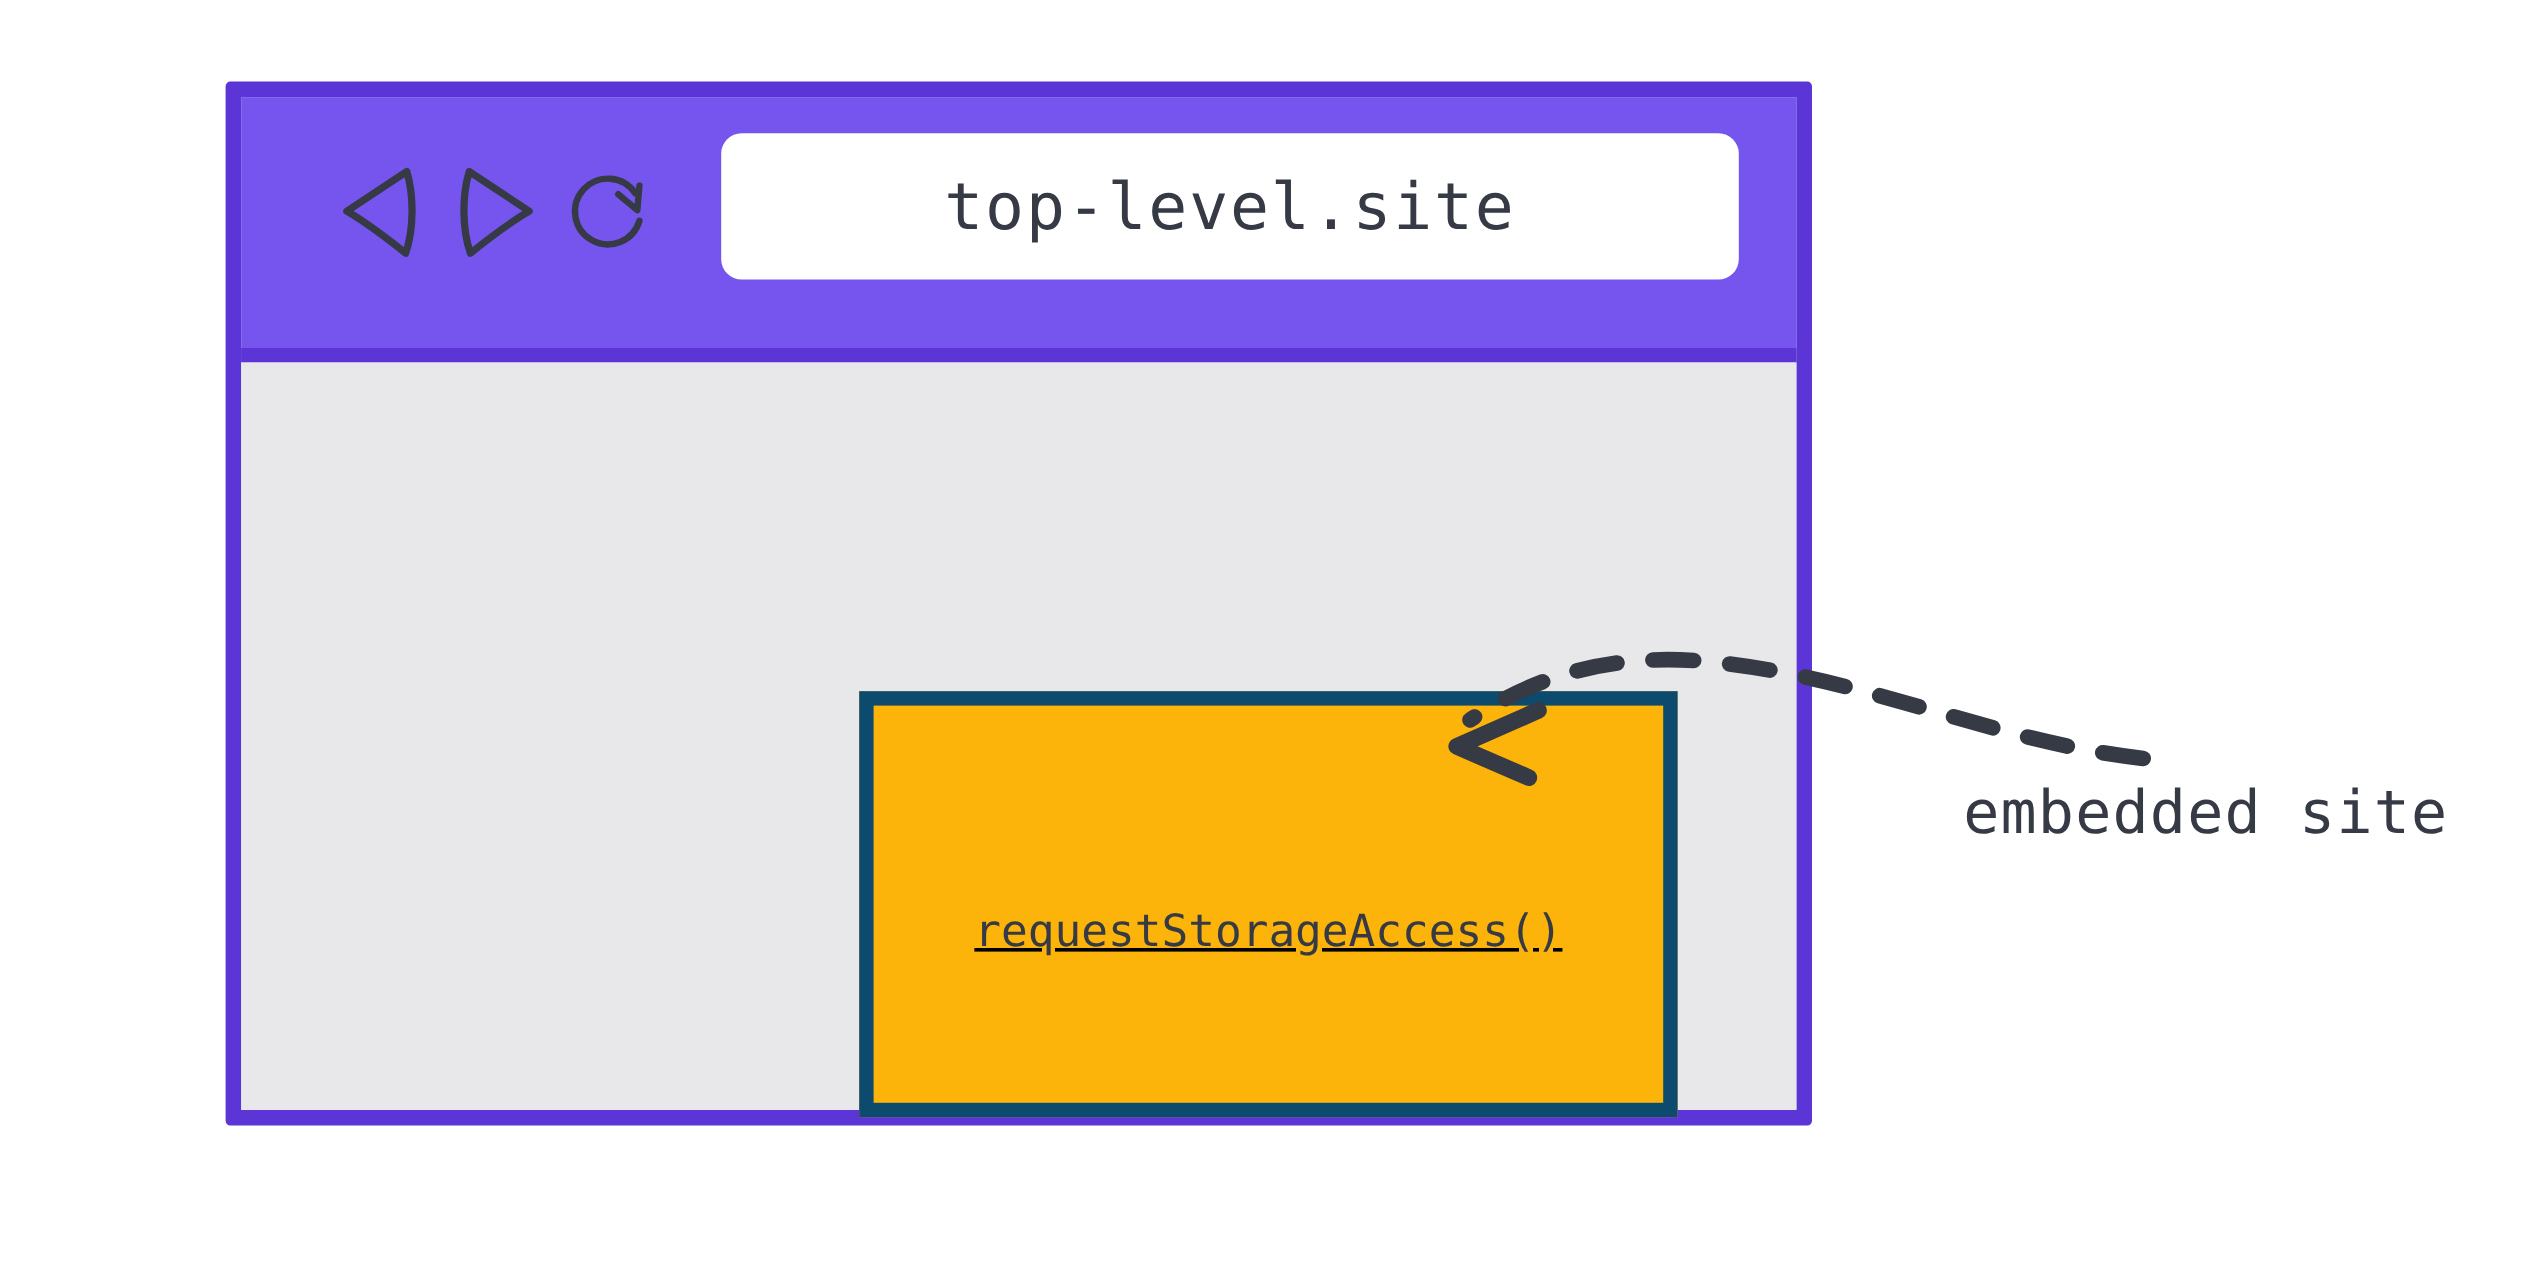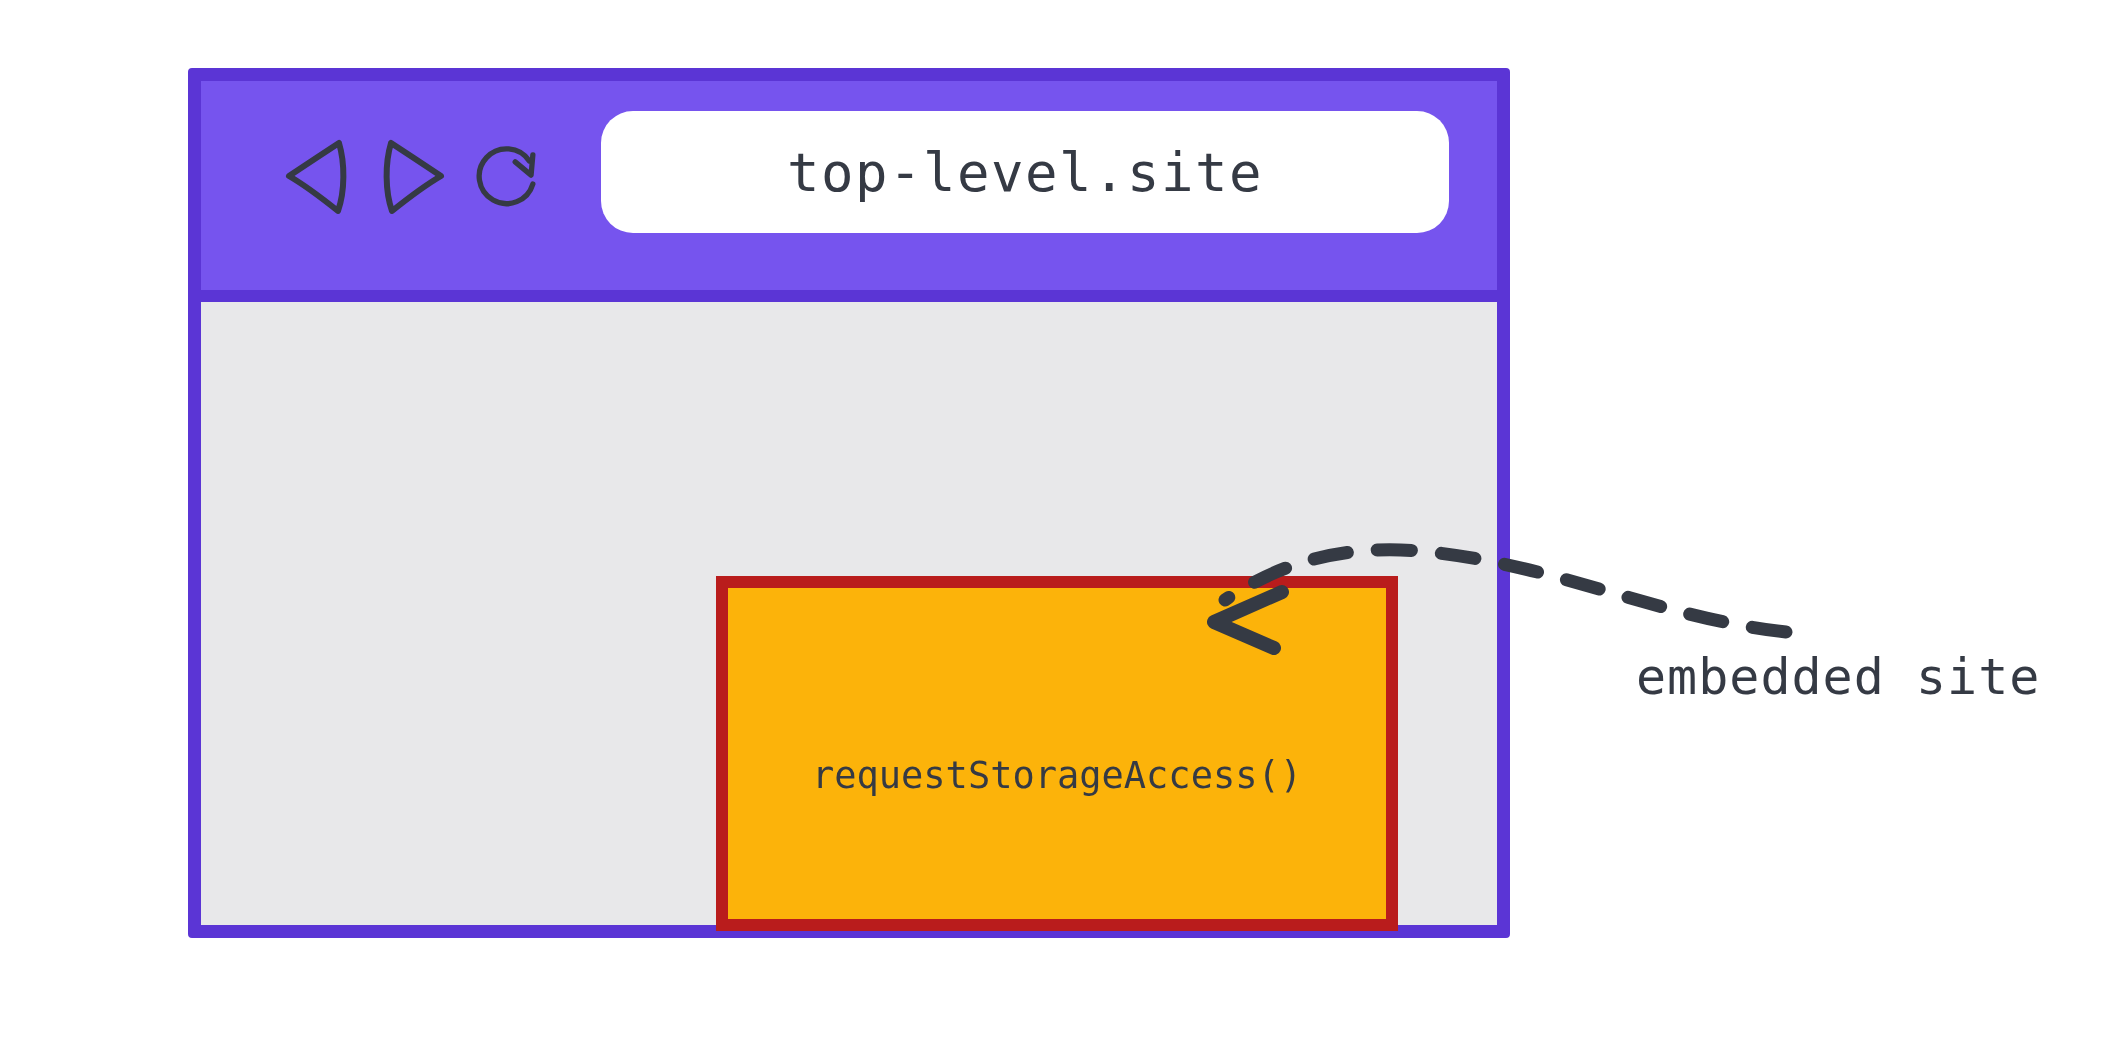--- a/index.html
+++ b/index.html
@@ -61,21 +61,21 @@
     display: block;
   }
 
   .url-bar {
     position: absolute;
     left: 400px;
     top: 30px;
     width: 848px;
     height: 122px;
     background: #ffffff;
-    border-radius: 32px;
+    border-radius: 17px;
     display: flex;
     align-items: center;
     justify-content: center;
   }
   .url-text {
     font-family: "DejaVu Sans Mono", "Liberation Mono", monospace;
     font-size: 54px;
     letter-spacing: 1.5px;
     color: #353a44;
     white-space: nowrap;
@@ -92,24 +92,25 @@
 
   
   .embedded-frame {
     position: absolute;
     left: 515px;
     top: 495px;
     width: 682px;
     height: 355px;
     box-sizing: border-box;
     background: #fcb30a;
-    border: 12px solid #b91c1c;
+    border: 12px solid #0c4a6e;
     display: flex;
     align-items: center;
     justify-content: center;
+    text-decoration: underline;
   }
   .embedded-label {
     font-family: "DejaVu Sans Mono", "Liberation Mono", monospace;
     font-size: 37px;
     color: #353a44;
     white-space: nowrap;
     position: relative;
     top: 22px;
   }
 

